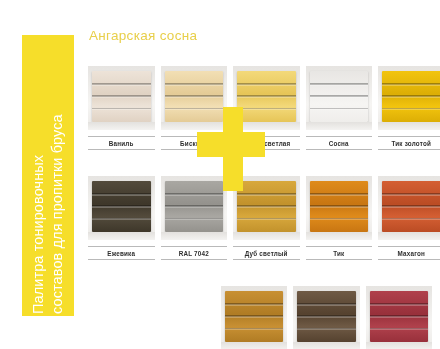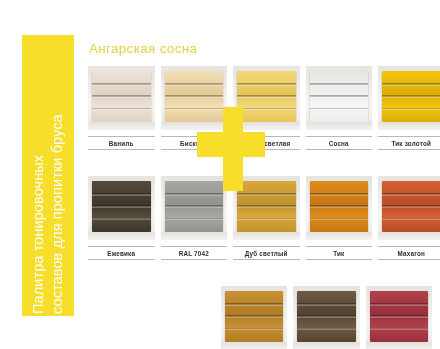--- a/index.html
+++ b/index.html
@@ -35,21 +35,21 @@
     color:#ffffff;
     font-size:14.5px;
     line-height:19px;
     font-weight:400;
     letter-spacing:0.1px;
     white-space:nowrap;
   }
   
   .heading{
     position:absolute;
-    left:89px; top:41px;
+    left:89px; top:28px;
     color:#e8cf4a;
     font-size:13.5px;
     font-weight:400;
     letter-spacing:0.3px;
   }
   
   .grid{
     position:absolute;
     left:88px; top:66px;
     width:344px;

